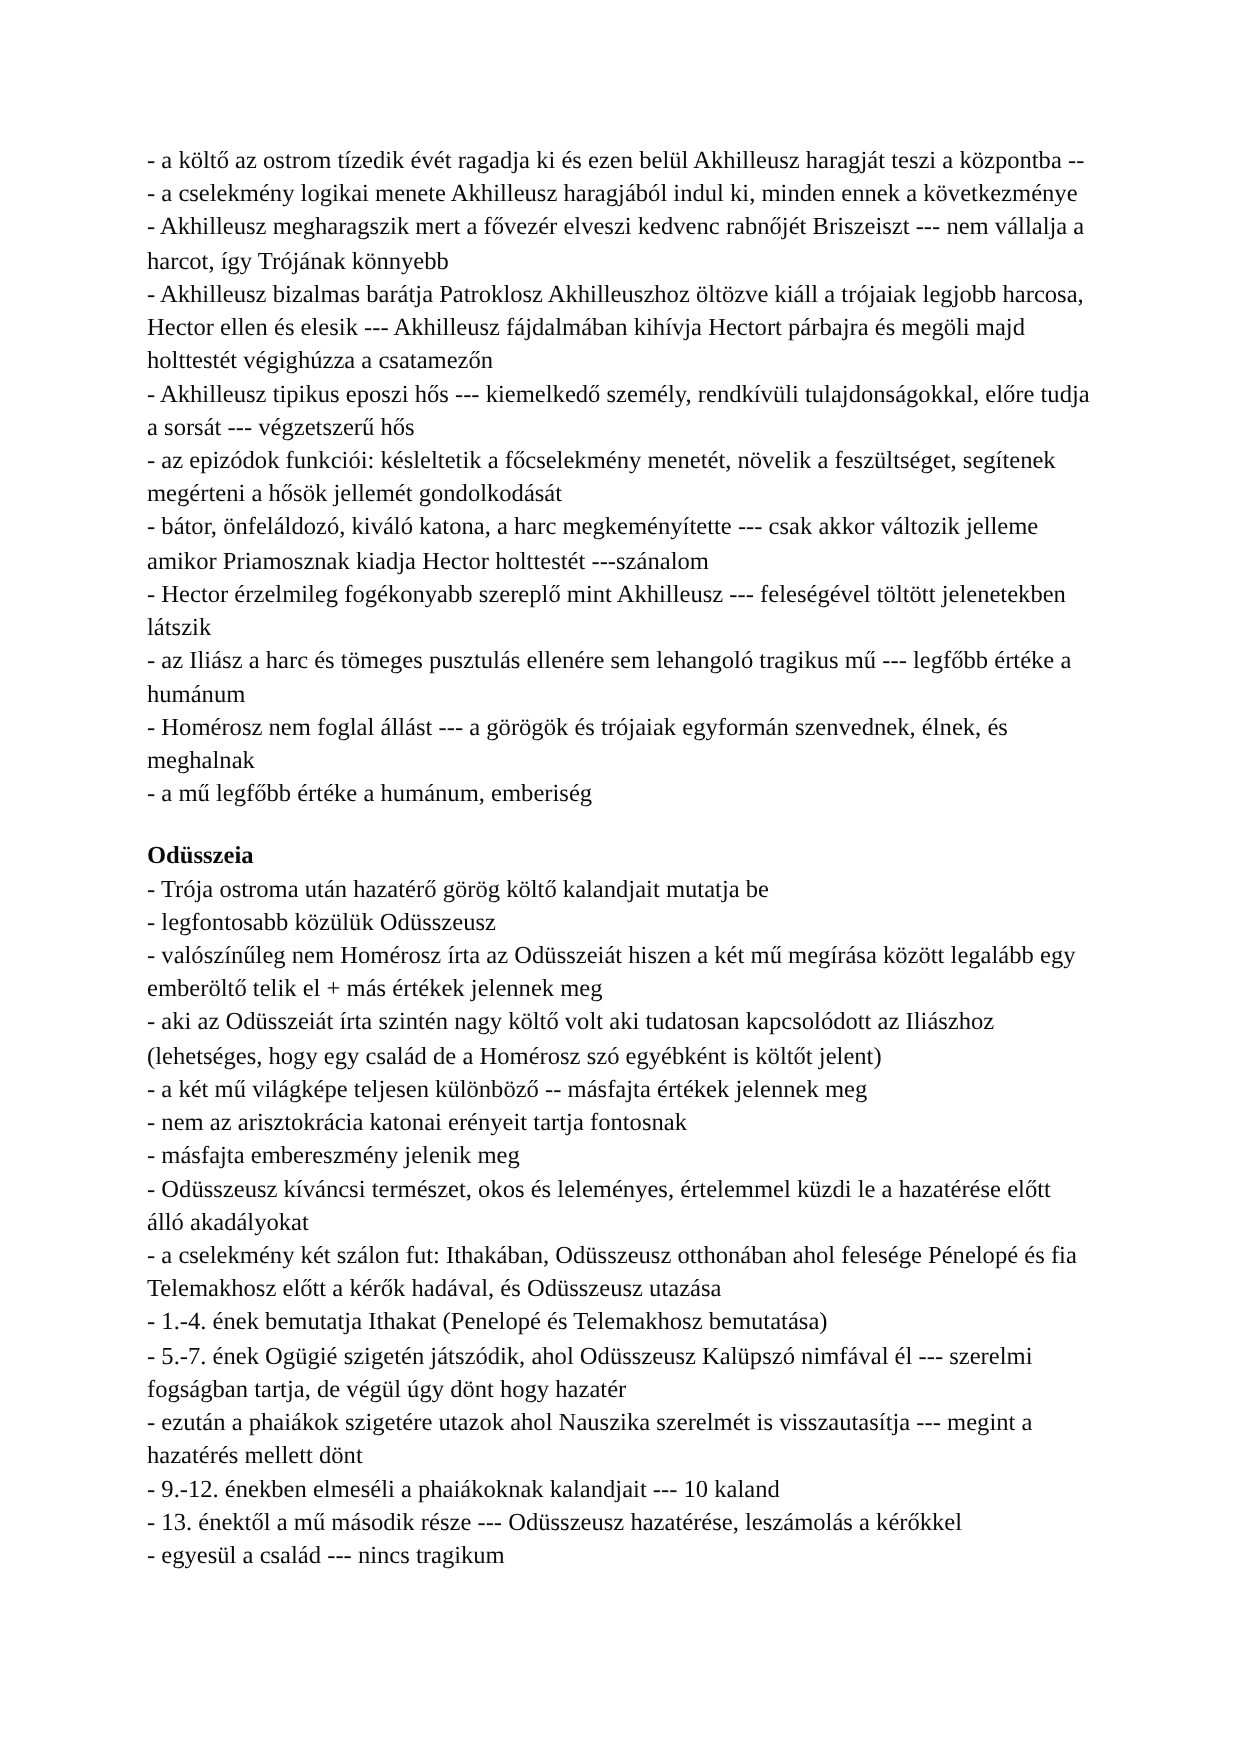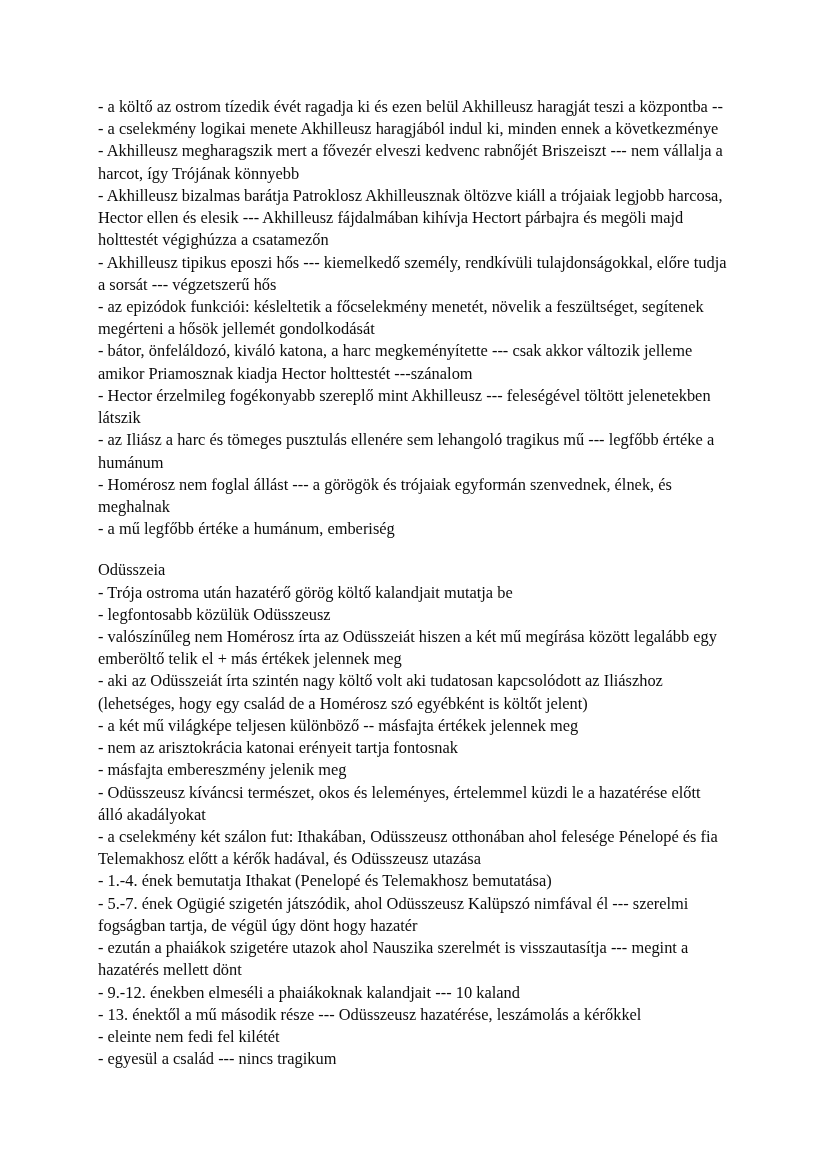--- a/index.html
+++ b/index.html
@@ -30,34 +30,34 @@
     margin: 0;
     padding: 0;
     text-indent: 0;
   }
   .blank-line {
     height: 19px;
   }
   .section-heading {
     margin: 0;
     padding: 0;
-    font-weight: normal;
+    font-weight: bold;
     font-size: 16.4px;
     line-height: 1.355;
   }
 </style>
 </head>
 <body>
 
 <div class="page">
   <div class="doc-body">
 
     <p class="para">- a költő az ostrom tízedik évét ragadja ki és ezen belül Akhilleusz haragját teszi a központba --- a cselekmény logikai menete Akhilleusz haragjából indul ki, minden ennek a következménye</p>
     <p class="para">- Akhilleusz megharagszik mert a fővezér elveszi kedvenc rabnőjét Briszeiszt --- nem vállalja a harcot, így Trójának könnyebb</p>
-    <p class="para">- Akhilleusz bizalmas barátja Patroklosz Akhilleusznak öltözve kiáll a trójaiak legjobb harcosa, Hector ellen és elesik --- Akhilleusz fájdalmában kihívja Hectort párbajra és megöli majd holttestét végighúzza a csatamezőn</p>
+    <p class="para">- Akhilleusz bizalmas barátja Patroklosz Akhilleuszhoz öltözve kiáll a trójaiak legjobb harcosa, Hector ellen és elesik --- Akhilleusz fájdalmában kihívja Hectort párbajra és megöli majd holttestét végighúzza a csatamezőn</p>
     <p class="para">- Akhilleusz tipikus eposzi hős --- kiemelkedő személy, rendkívüli tulajdonságokkal, előre tudja a sorsát --- végzetszerű hős</p>
     <p class="para">- az epizódok funkciói: késleltetik a főcselekmény menetét, növelik a feszültséget, segítenek megérteni a hősök jellemét gondolkodását</p>
     <p class="para">- bátor, önfeláldozó, kiváló katona, a harc megkeményítette --- csak akkor változik jelleme amikor Priamosznak kiadja Hector holttestét ---szánalom</p>
     <p class="para">- Hector érzelmileg fogékonyabb szereplő mint Akhilleusz --- feleségével töltött jelenetekben látszik</p>
     <p class="para">- az Iliász a harc és tömeges pusztulás ellenére sem lehangoló tragikus mű --- legfőbb értéke a humánum</p>
     <p class="para">- Homérosz nem foglal állást --- a görögök és trójaiak egyformán szenvednek, élnek, és meghalnak</p>
     <p class="para">- a mű legfőbb értéke a humánum, emberiség</p>
 
     <div class="blank-line"></div>
 
@@ -69,19 +69,18 @@
     <p class="para">- a két mű világképe teljesen különböző -- másfajta értékek jelennek meg</p>
     <p class="para">- nem az arisztokrácia katonai erényeit tartja fontosnak</p>
     <p class="para">- másfajta embereszmény jelenik meg</p>
     <p class="para">- Odüsszeusz kíváncsi természet, okos és leleményes, értelemmel küzdi le a hazatérése előtt álló akadályokat</p>
     <p class="para">- a cselekmény két szálon fut: Ithakában, Odüsszeusz otthonában ahol felesége Pénelopé és fia Telemakhosz előtt a kérők hadával, és Odüsszeusz utazása</p>
     <p class="para">- 1.-4. ének bemutatja Ithakat (Penelopé és Telemakhosz bemutatása)</p>
     <p class="para">- 5.-7. ének Ogügié szigetén játszódik, ahol Odüsszeusz Kalüpszó nimfával él --- szerelmi fogságban tartja, de végül úgy dönt hogy hazatér</p>
     <p class="para">- ezután a phaiákok szigetére utazok ahol Nauszika szerelmét is visszautasítja --- megint a hazatérés mellett dönt</p>
     <p class="para">- 9.-12. énekben elmeséli a phaiákoknak kalandjait --- 10 kaland</p>
     <p class="para">- 13. énektől a mű második része --- Odüsszeusz hazatérése, leszámolás a kérőkkel</p>
-    <p class="para">- eleinte nem fedi fel kilétét</p>
     <p class="para">- egyesül a család --- nincs tragikum</p>
 
     <div class="blank-line"></div>
 
   </div>
 </div>
 
 </body></html>

